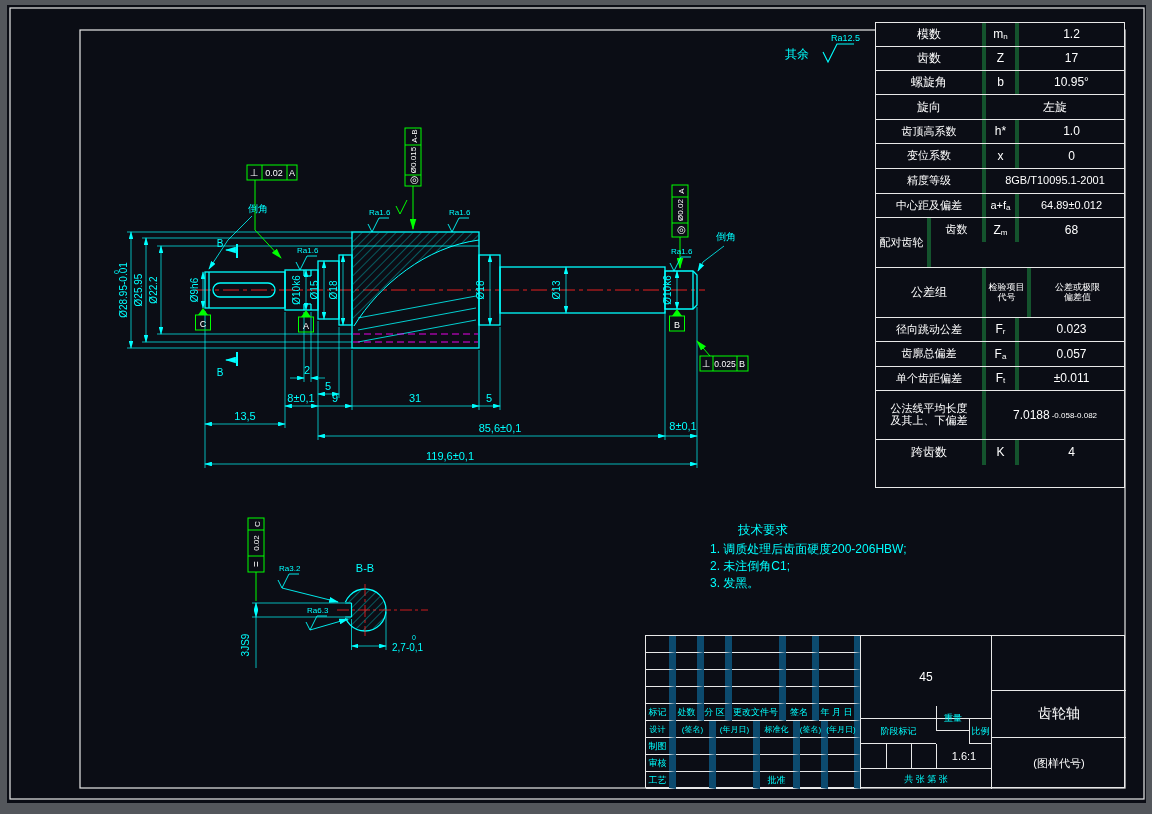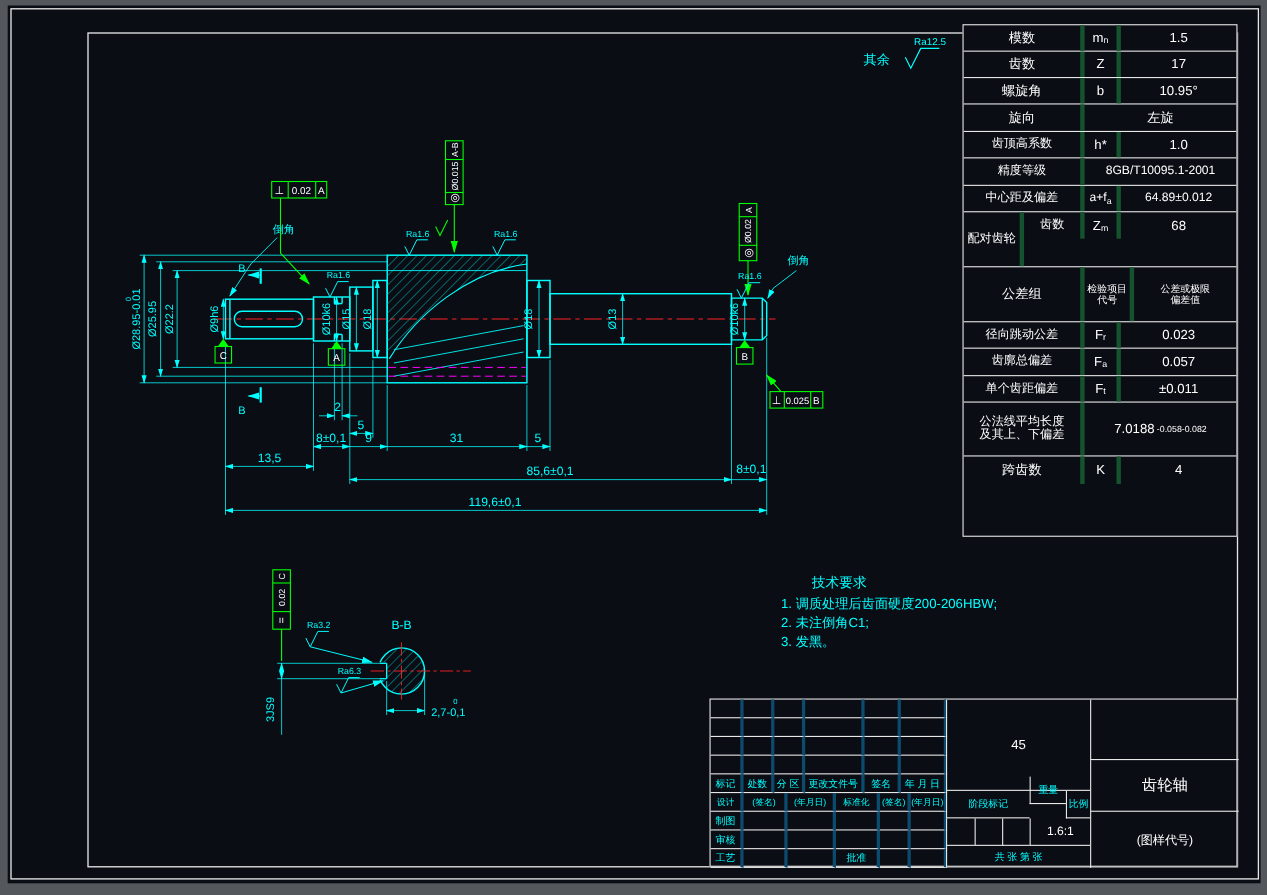--- a/index.html
+++ b/index.html
@@ -19,21 +19,21 @@
   .sm{font-size:11px}.xs{font-size:9px}
   .sub{font-size:8px;transform:translateY(3px)}
   .stack{display:flex;flex-direction:row;font-size:8px;line-height:9px;margin-left:2px;text-align:center}
   .col{display:flex;flex-direction:column;flex:1}
 
   
   .tb{position:absolute;left:645px;top:635px;width:480px;height:153px;background:#0b0d15;
       border:1px solid #e8e8e8;box-sizing:border-box;color:#00ffff;font-size:9px;}
   .tbl{position:absolute;left:0;top:0;width:215px;height:153px;}
   .tbrow{display:flex;height:17px;box-sizing:border-box;}
-  .tbc{border-right:3px solid #0c4a6e;border-bottom:1px solid #e8e8e8;box-sizing:border-box;
+  .tbc{border-right:7px solid #0c4a6e;border-bottom:1px solid #e8e8e8;box-sizing:border-box;
        display:flex;align-items:center;justify-content:center;white-space:nowrap;overflow:visible;}
   .f8{font-size:8px}
   .cell{position:absolute;box-sizing:border-box;border-left:1px solid #e8e8e8;border-bottom:1px solid #e8e8e8;
         display:flex;align-items:center;justify-content:center;white-space:pre;}
   .wh{color:#fff}
 
   
   .tech{position:absolute;left:710px;top:522px;color:#00ffff;font-size:12px;line-height:17px;}
   .tech .tt{margin-left:28px;margin-bottom:2px;font-size:12.5px;}
 </style>
@@ -298,40 +298,45 @@
   </g>
 </svg>
 
 <div class="pt">
   <div class="ptr" style="height:24px">
         <div class="ptc wl">模数</div>
         <div class="ptc ws">
           <span>m</span>
           <span class="sub">n</span>
         </div>
-        <div class="ptc wv">1.5</div>
+        <div class="ptc wv">1.2</div>
       </div>
   <div class="ptr" style="height:24px">
         <div class="ptc wl">齿数</div>
         <div class="ptc ws">Z</div>
         <div class="ptc wv">17</div>
       </div>
   <div class="ptr" style="height:24px">
         <div class="ptc wl">螺旋角</div>
         <div class="ptc ws">b</div>
         <div class="ptc wv">10.95°</div>
       </div>
   <div class="ptr" style="height:25px">
         <div class="ptc wl">旋向</div>
         <div class="ptc wv">左旋</div>
       </div>
   <div class="ptr" style="height:24px">
         <div class="ptc wl sm">齿顶高系数</div>
         <div class="ptc ws">h*</div>
         <div class="ptc wv">1.0</div>
+      </div>
+  <div class="ptr" style="height:25px">
+        <div class="ptc wl sm">变位系数</div>
+        <div class="ptc ws">x</div>
+        <div class="ptc wv">0</div>
       </div>
   <div class="ptr" style="height:25px">
         <div class="ptc wl sm">精度等级</div>
         <div class="ptc wv sm">8GB/T10095.1-2001</div>
       </div>
   <div class="ptr" style="height:24px">
         <div class="ptc wl sm">中心距及偏差</div>
         <div class="ptc ws sm">
           <span>a+f</span>
           <span class="sub">a</span>

